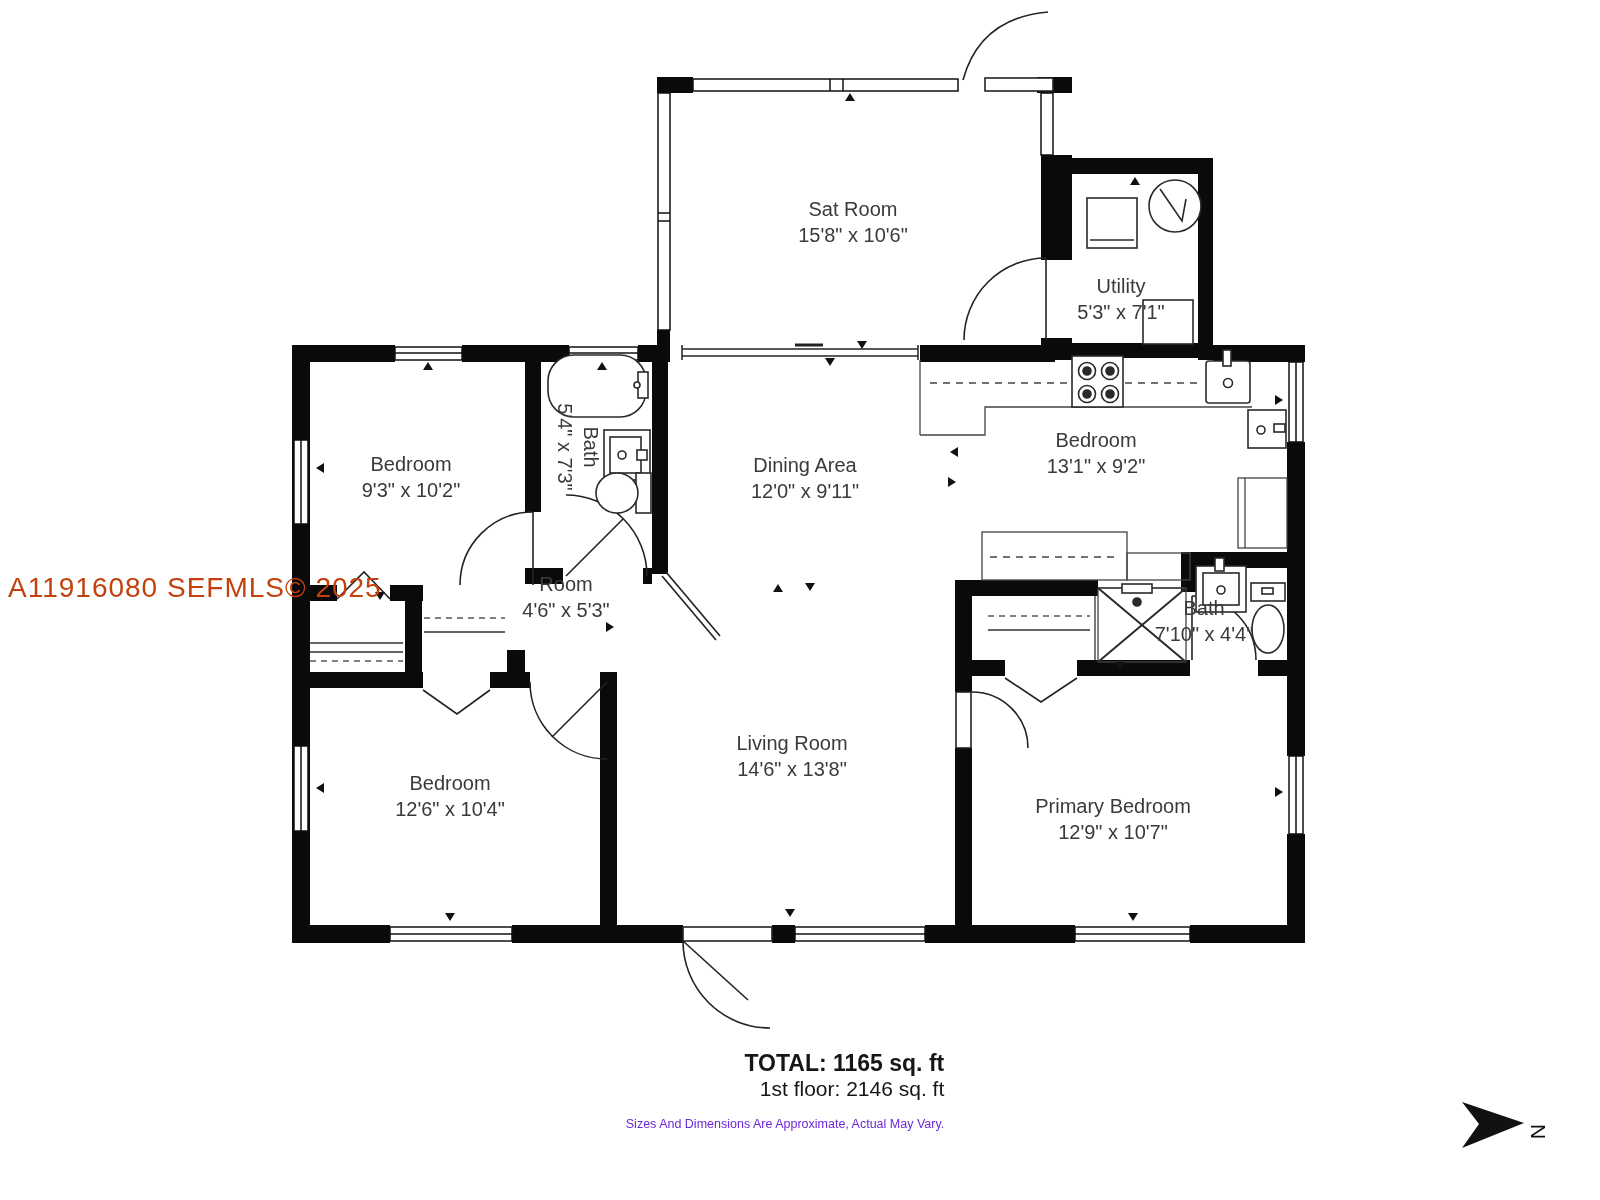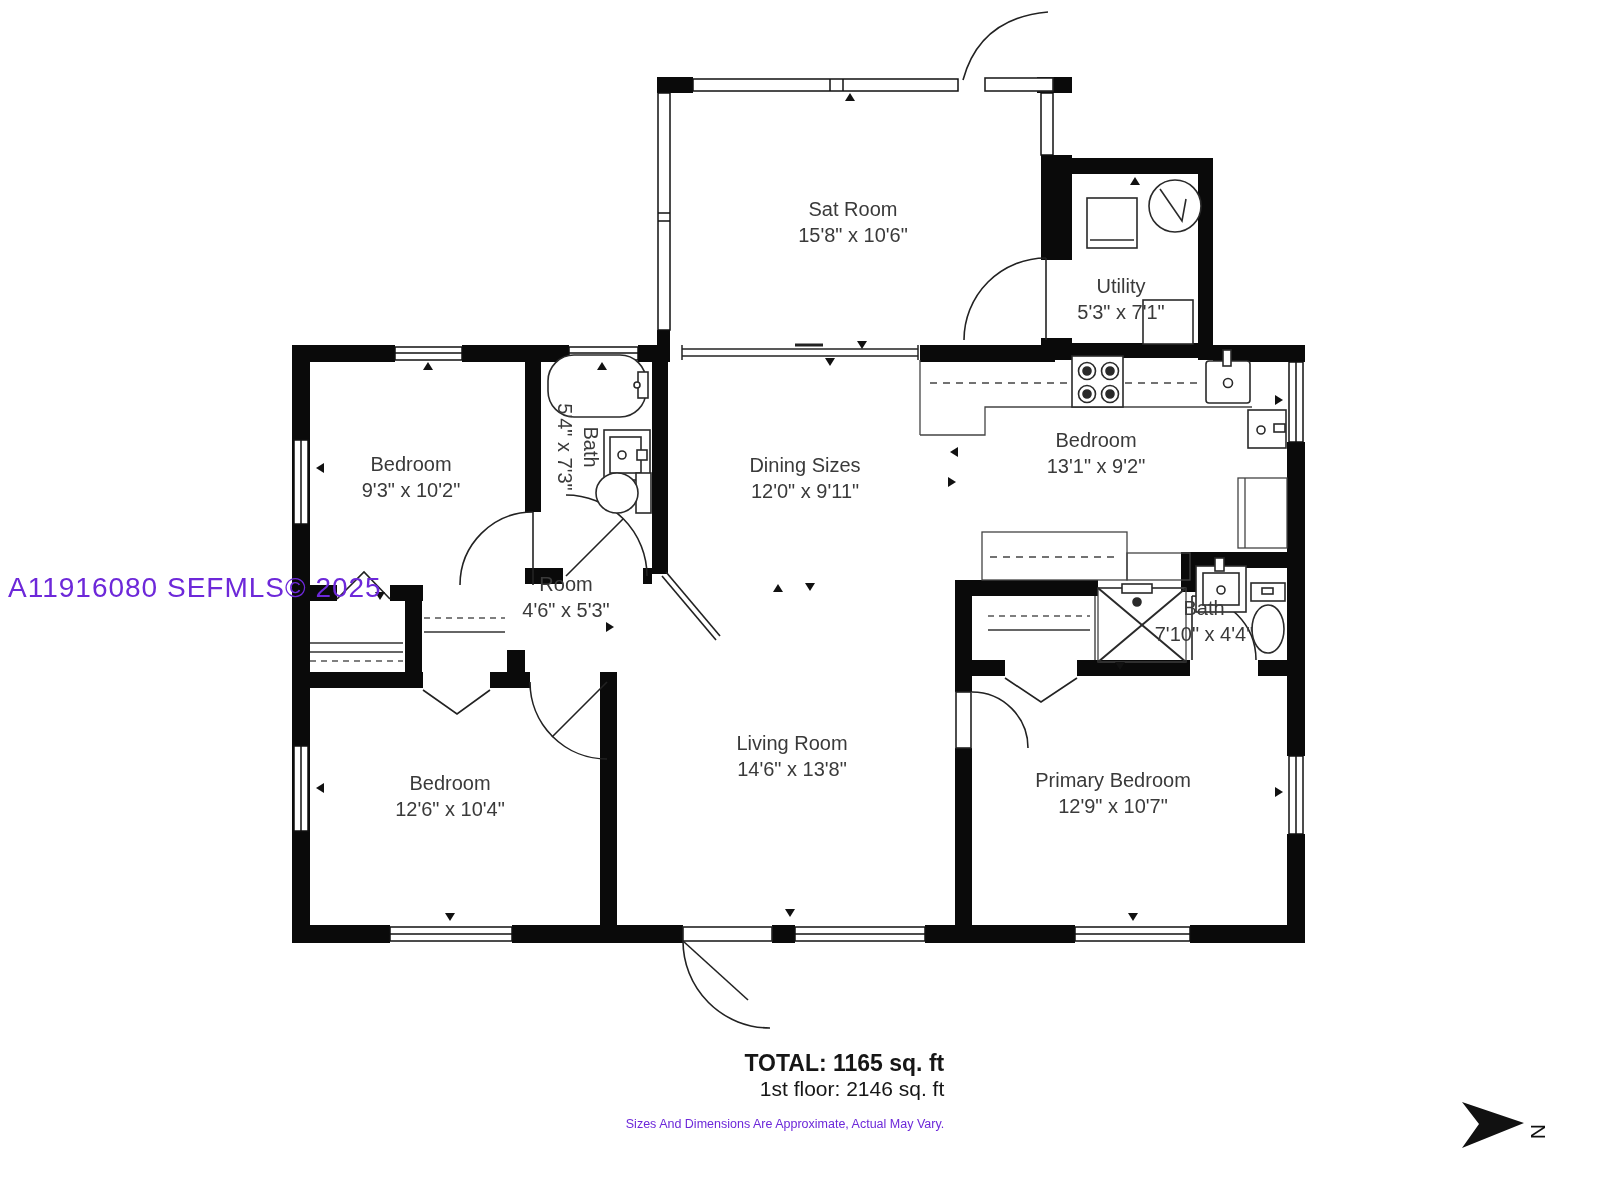--- a/index.html
+++ b/index.html
@@ -4,21 +4,21 @@
 <style>
   html,body{margin:0;padding:0;background:#fff;}
   #plan{position:relative;width:1600px;height:1200px;background:#fff;overflow:hidden;
         font-family:"Liberation Sans", sans-serif;}
   #plan svg{position:absolute;left:0;top:0;}
   .room-label{position:absolute;transform:translate(-50%,-50%);text-align:center;
               color:#3a3a3a;white-space:nowrap;z-index:5;}
   .room-name{font-size:20px;line-height:26px;}
   .room-dims{font-size:20px;line-height:26px;}
   .rotated{transform:translate(-50%,-50%) rotate(90deg);}
-  .watermark{position:absolute;left:8px;top:572px;font-size:28px;color:#6d28d9;
+  .watermark{position:absolute;left:8px;top:572px;font-size:28px;color:#c2410c;
              letter-spacing:1px;z-index:4;}
   .summary{position:absolute;left:785px;top:1050px;transform:translateX(-50%);
            text-align:right;color:#161616;z-index:5;}
   .summary .total{font-size:23px;font-weight:bold;line-height:26px;}
   .summary .floor{font-size:21px;line-height:25px;}
   .summary .excluded{font-size:21px;line-height:25px;}
   .summary .disclaimer{font-size:12.5px;color:#6d28d9;margin-top:16px;}
 </style>
 </head>
 <body>
@@ -293,40 +293,40 @@
   </div>
   <div class="room-label" style="left:411px;top:477px;">
     <div class="room-name">Bedroom</div>
     <div class="room-dims">9'3" x 10'2"</div>
   </div>
   <div class="room-label rotated" style="left:578px;top:447px;">
     <div class="room-name">Bath</div>
     <div class="room-dims">5'4" x 7'3"</div>
   </div>
   <div class="room-label" style="left:805px;top:478px;">
-    <div class="room-name">Dining Sizes</div>
+    <div class="room-name">Dining Area</div>
     <div class="room-dims">12'0" x 9'11"</div>
   </div>
   <div class="room-label" style="left:1096px;top:453px;">
     <div class="room-name">Bedroom</div>
     <div class="room-dims">13'1" x 9'2"</div>
   </div>
   <div class="room-label" style="left:566px;top:597px;">
     <div class="room-name">Room</div>
     <div class="room-dims">4'6" x 5'3"</div>
   </div>
   <div class="room-label" style="left:450px;top:796px;">
     <div class="room-name">Bedroom</div>
     <div class="room-dims">12'6" x 10'4"</div>
   </div>
   <div class="room-label" style="left:792px;top:756px;">
     <div class="room-name">Living Room</div>
     <div class="room-dims">14'6" x 13'8"</div>
   </div>
-  <div class="room-label" style="left:1113px;top:793px;">
+  <div class="room-label" style="left:1113px;top:819px;">
     <div class="room-name">Primary Bedroom</div>
     <div class="room-dims">12'9" x 10'7"</div>
   </div>
   <div class="room-label" style="left:1204px;top:621px;">
     <div class="room-name">Bath</div>
     <div class="room-dims">7'10" x 4'4"</div>
   </div>
 
   <div class="watermark">A11916080  SEFMLS© 2025</div>
 

